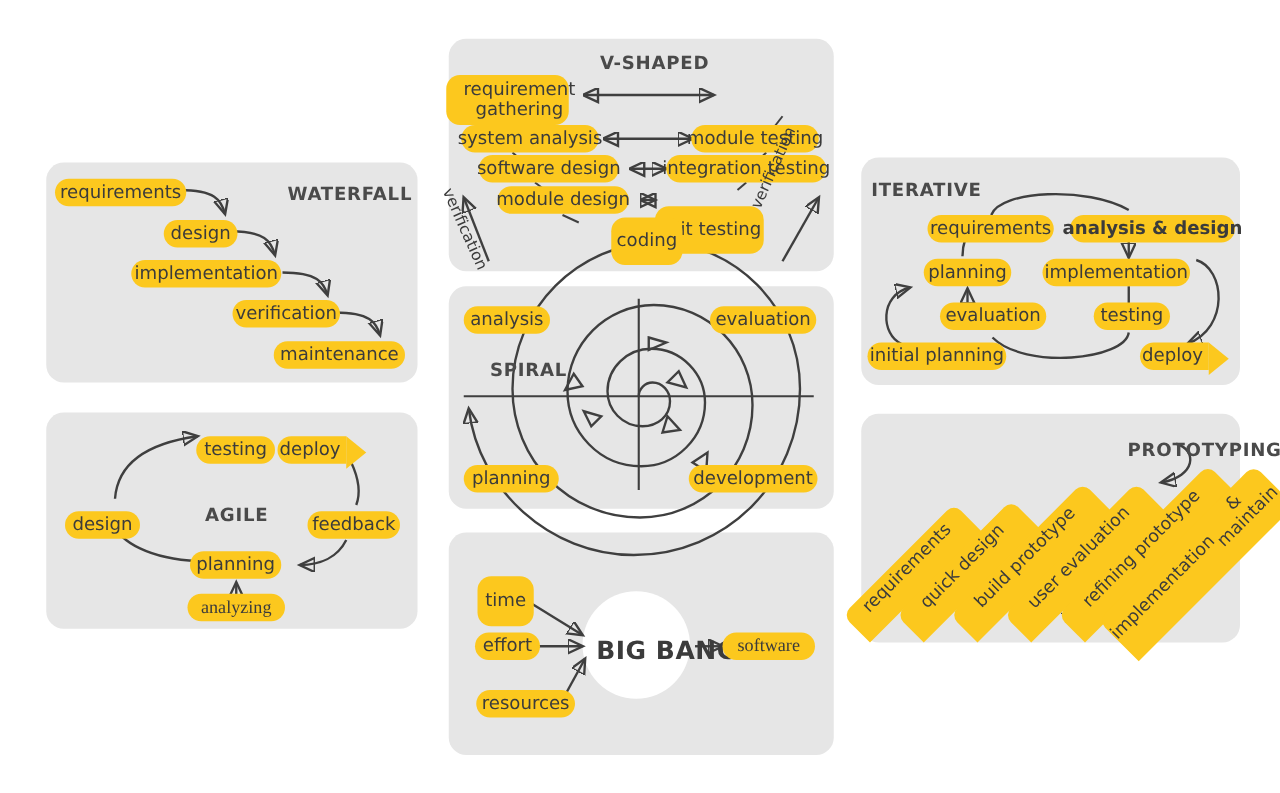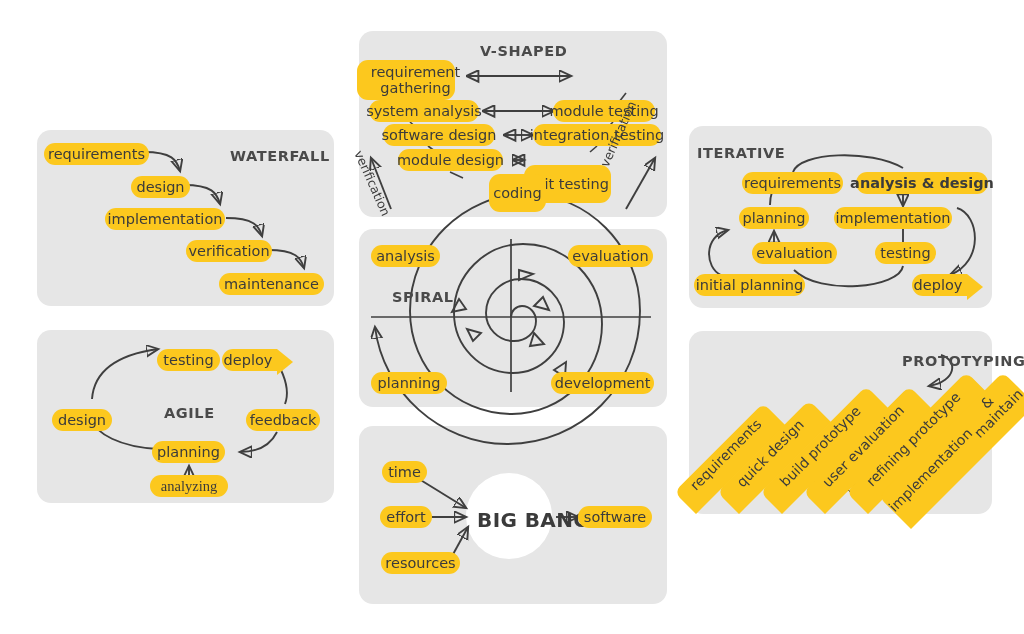--- a/index.html
+++ b/index.html
@@ -312,24 +312,24 @@
 
   <div class="model-title" style="left:392px; top:289px;">SPIRAL</div>
 
   <div class="pill" style="left:371px; top:245px; width:69px; height:22px;">analysis</div>
   <div class="pill" style="left:568px; top:245px; width:85px; height:22px;">evaluation</div>
   <div class="pill" style="left:371px; top:372px; width:76px; height:22px;">planning</div>
   <div class="pill" style="left:551px; top:372px; width:103px; height:22px;">development</div>
 
   <div class="bigbang-label" style="left:477px; top:508px;">BIG BANG</div>
 
-  <div class="pill" style="left:382px; top:461px; width:45px; height:22px;text-align:center;">time</div>
+  <div class="pill" style="left:382px; top:461px; width:45px; height:40px;text-align:center;">time</div>
   <div class="pill" style="left:380px; top:506px; width:52px; height:22px;">effort</div>
   <div class="pill" style="left:381px; top:552px; width:79px; height:22px;">resources</div>
-  <div class="pill" style="left:578px; top:506px; width:74px; height:22px;">software</div>
+  <div class="pill" style="left:578px; top:506px; width:74px; height:22px;font-family:Liberation Serif, serif;">software</div>
 
   <div class="model-title" style="left:697px; top:145px;text-align:center;">ITERATIVE</div>
 
   <div class="pill" style="left:742px; top:172px; width:101px; height:22px;">requirements</div>
   <div class="pill" style="left:856px; top:172px; width:132px; height:22px;font-weight:bold;">analysis &amp; design</div>
   <div class="pill" style="left:739px; top:207px; width:70px; height:22px;">planning</div>
   <div class="pill" style="left:834px; top:207px; width:118px; height:22px;">implementation</div>
   <div class="pill" style="left:752px; top:242px; width:85px; height:22px;">evaluation</div>
   <div class="pill" style="left:875px; top:242px; width:61px; height:22px;">testing</div>
   <div class="pill" style="left:694px; top:274px; width:111px; height:22px;">initial planning</div>

